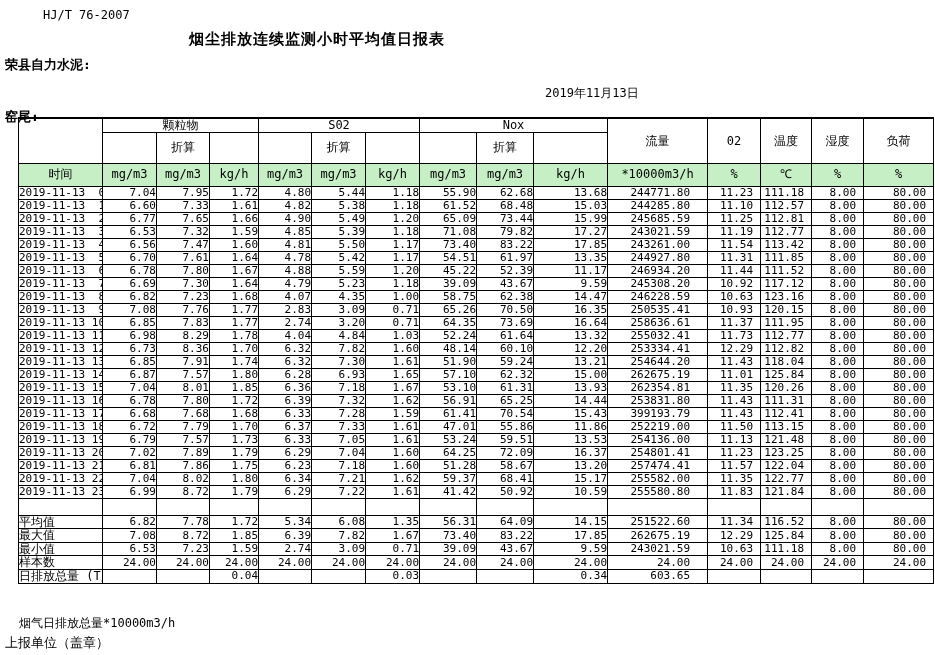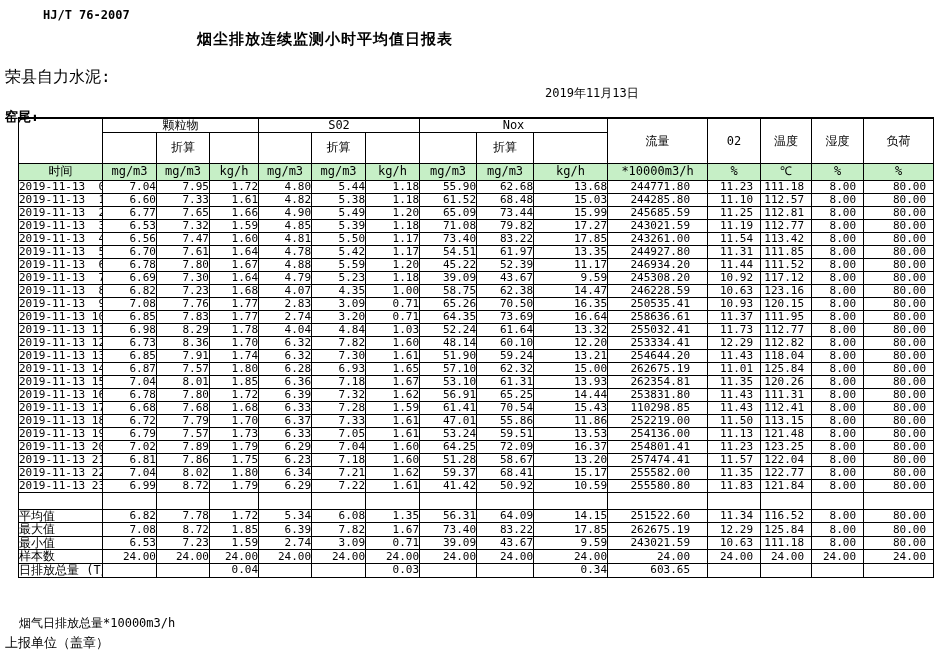--- a/index.html
+++ b/index.html
@@ -1,38 +1,38 @@
 <!DOCTYPE html>
 <html><head>
 <meta charset="utf-8">
 <style>
   html,body{margin:0;padding:0;}
   body{
     width:935px;height:655px;background:#ffffff;position:relative;
     font-family:"DejaVu Sans Mono","Liberation Mono",monospace;color:#000;
   }
   .abs{position:absolute;}
-  .std-code{left:22px;top:8px;font-size:12px;font-weight:bold;padding-left:21px;}
-  .rpt-title{left:197px;top:30px;font-size:15px;font-weight:bold;letter-spacing:1px;}
-  .company{left:5px;top:67px;font-size:16px;font-weight:normal;}
+  .std-code{left:22px;top:8px;font-size:12px;font-weight:normal;padding-left:21px;}
+  .rpt-title{left:189px;top:30px;font-size:15px;font-weight:bold;letter-spacing:1px;}
+  .company{left:5px;top:56px;font-size:13px;font-weight:bold;}
   .location{left:5px;top:84px;font-size:13px;font-weight:bold;margin-top:24px;}
   .rpt-date{left:545px;top:85px;font-size:12px;}
   table.report{
     position:absolute;left:18px;top:117px;width:915px;
     border-collapse:collapse;table-layout:fixed;
     border-top:2px solid #000;
   }
   table.report th,table.report td{
     border:1px solid #000;padding:0;overflow:hidden;white-space:pre;
     font-weight:normal;line-height:1.05;
   }
   thead th{text-align:center;font-size:12px;}
   tr.hrow1{height:13px;}
   tr.hrow2{height:31px;}
-  tr.hrow3{height:17px;}
+  tr.hrow3{height:23px;}
   tr.hrow3 th{background:#c6efc6;font-size:12px;}
   tbody tr{height:13px;}
   td.time-cell{text-align:right;padding-right:3px;font-size:11px;}
   td.num{text-align:right;padding-right:9px;font-size:11px;}
   td.num.flow{padding-right:17px;}
   td.num.wide{padding-right:7px;}
   tr.spacer{height:17px;}
   td.sum-label{text-align:left;padding-right:3px;font-size:12px;}
   td.total-label{text-align:left;padding-left:2px;font-size:12px;}
   .footer1{left:19px;top:615px;font-size:12px;}
@@ -401,21 +401,21 @@
         <td class="time-cell">2019-11-13 17:00</td>
         <td class="num">6.68</td>
         <td class="num">7.68</td>
         <td class="num">1.68</td>
         <td class="num">6.33</td>
         <td class="num">7.28</td>
         <td class="num">1.59</td>
         <td class="num">61.41</td>
         <td class="num">70.54</td>
         <td class="num">15.43</td>
-        <td class="num flow">110298.85</td>
+        <td class="num flow">399193.79</td>
         <td class="num wide">11.43</td>
         <td class="num wide">112.41</td>
         <td class="num wide">8.00</td>
         <td class="num wide">80.00</td>
       </tr>
       <tr>
         <td class="time-cell">2019-11-13 18:00</td>
         <td class="num">6.72</td>
         <td class="num">7.79</td>
         <td class="num">1.70</td>

